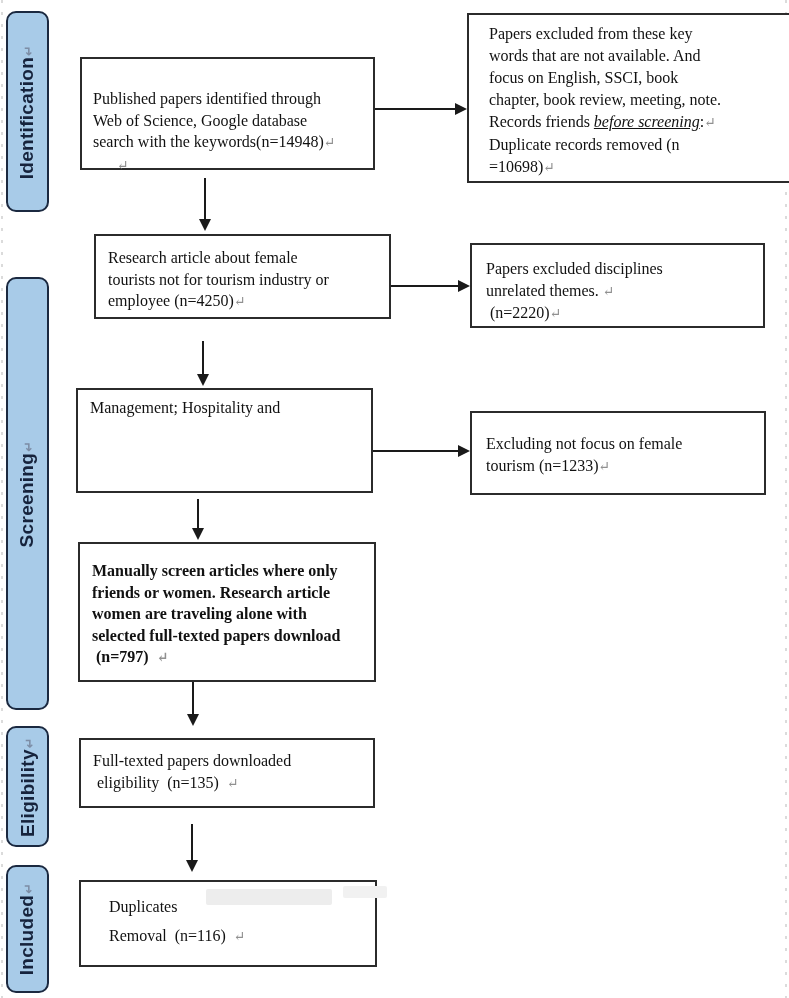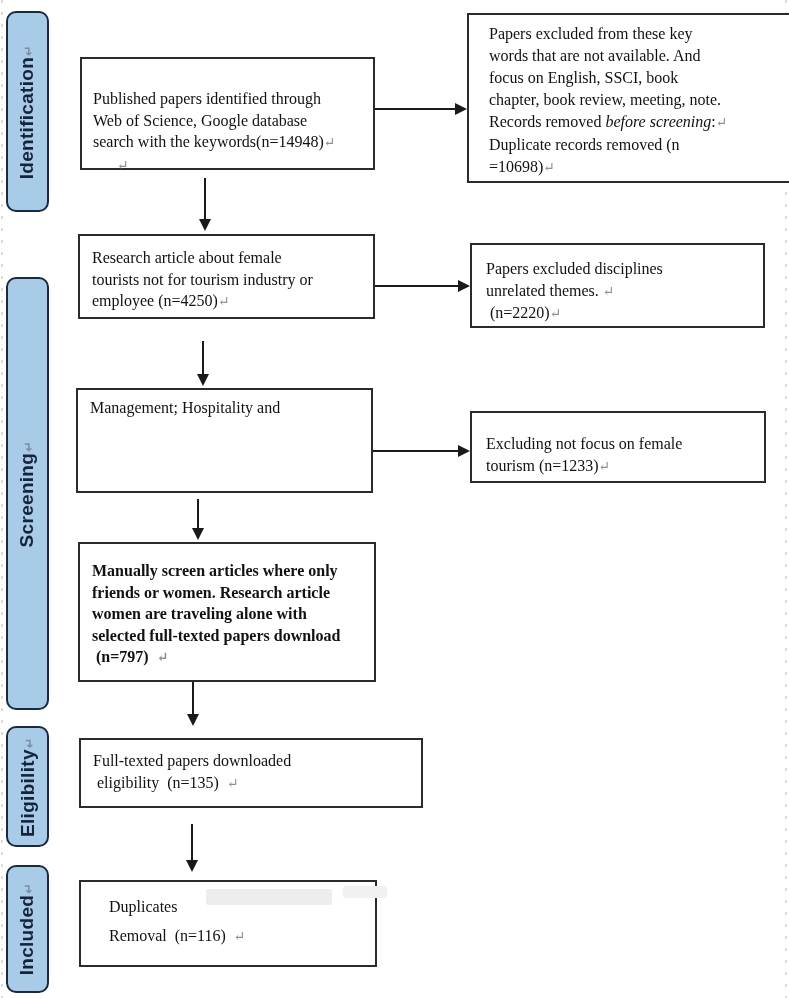--- a/index.html
+++ b/index.html
@@ -36,21 +36,21 @@
   .box{
     position:absolute;
     background:#ffffff;
     border:2px solid #2b2b2b;
     box-sizing:border-box;
     font-size:16px;
     line-height:21.5px;
   }
   .box .line{white-space:pre;}
   .mk{color:#909090;font-size:14px;}
-  .it{font-style:italic;}
+  .it{font-style:italic;text-decoration:underline;}
   .lh-big .line{line-height:29px;}
   
   .artifact{position:absolute;background:#ededed;border-radius:2px;}
 </style>
 </head>
 <body>
 
 <div class="canvas">
 
   <svg class="overlay" viewBox="0 0 789 998">
@@ -119,65 +119,65 @@
       </div>
   </div>
 
   <div class="box" style="left:80px;top:57px;width:295px;height:113px;padding:29px 6px 0 11px;">
       <div class="line"><span>Published papers identified through</span></div>
       <div class="line"><span>Web of Science, Google database</span></div>
       <div class="line"><span>search with the keywords(n=14948)</span><span class="mk">↵</span></div>
       <div class="line"><span>      </span><span class="mk">↵</span></div>
     </div>
 
-  <div class="box" style="left:78px;top:234px;width:297px;height:85px;padding:11px 6px 0 12px;">
+  <div class="box" style="left:94px;top:234px;width:297px;height:85px;padding:11px 6px 0 12px;">
       <div class="line"><span>Research article about female</span></div>
       <div class="line"><span>tourists not for tourism industry or</span></div>
       <div class="line"><span>employee (n=4250)</span><span class="mk">↵</span></div>
     </div>
 
   <div class="box" style="left:76px;top:388px;width:297px;height:105px;padding:7px 6px 0 12px;">
       <div class="line"><span>Management; Hospitality and</span></div>
     </div>
 
   <div class="box" style="left:78px;top:542px;width:298px;height:140px;padding:16px 6px 0 12px;font-weight:bold;">
       <div class="line"><span>Manually screen articles where only</span></div>
       <div class="line"><span>friends or women. Research article</span></div>
       <div class="line"><span>women are traveling alone with</span></div>
       <div class="line"><span>selected full-texted papers download</span></div>
       <div class="line"><span> (n=797)  </span><span class="mk">↵</span></div>
     </div>
 
-  <div class="box" style="left:79px;top:738px;width:344px;height:70px;padding:10px 6px 0 12px;">
+  <div class="box" style="left:79px;top:738px;width:296px;height:70px;padding:10px 6px 0 12px;">
       <div class="line"><span>Full-texted papers downloaded</span></div>
       <div class="line"><span> eligibility  (n=135)  </span><span class="mk">↵</span></div>
     </div>
 
   <div class="box lh-big" style="left:79px;top:880px;width:298px;height:87px;padding:10px 6px 0 28px;">
       <div class="line"><span>Duplicates</span></div>
       <div class="line"><span>Removal  (n=116)  </span><span class="mk">↵</span></div>
     </div>
 
   <div class="box" style="left:467px;top:13px;width:352px;height:170px;padding:8px 4px 0 20px;line-height:22px;">
       <div class="line"><span>Papers excluded from these key</span></div>
       <div class="line"><span>words that are not available. And</span></div>
       <div class="line"><span>focus on English, SSCI, book</span></div>
       <div class="line"><span>chapter, book review, meeting, note.</span></div>
-      <div class="line"><span>Records removed </span><span class="it">before screening</span><span>:</span><span class="mk">↵</span></div>
+      <div class="line"><span>Records friends </span><span class="it">before screening</span><span>:</span><span class="mk">↵</span></div>
       <div class="line"><span>Duplicate records removed (n</span></div>
       <div class="line"><span>=10698)</span><span class="mk">↵</span></div>
     </div>
 
   <div class="box" style="left:470px;top:243px;width:295px;height:85px;padding:13px 4px 0 14px;">
       <div class="line"><span>Papers excluded disciplines</span></div>
       <div class="line"><span>unrelated themes. </span><span class="mk">↵</span></div>
       <div class="line"><span> (n=2220)</span><span class="mk">↵</span></div>
     </div>
 
-  <div class="box" style="left:470px;top:411px;width:296px;height:72px;padding:20px 4px 0 14px;">
+  <div class="box" style="left:470px;top:411px;width:296px;height:84px;padding:20px 4px 0 14px;">
       <div class="line"><span>Excluding not focus on female</span></div>
       <div class="line"><span>tourism (n=1233)</span><span class="mk">↵</span></div>
     </div>
 
   <div class="artifact" style="left:206px;top:889px;width:126px;height:16px;"></div>
   <div class="artifact" style="left:343px;top:886px;width:44px;height:12px;background:#f1f1f1;"></div>
 
 </div>
 
 </body></html>

